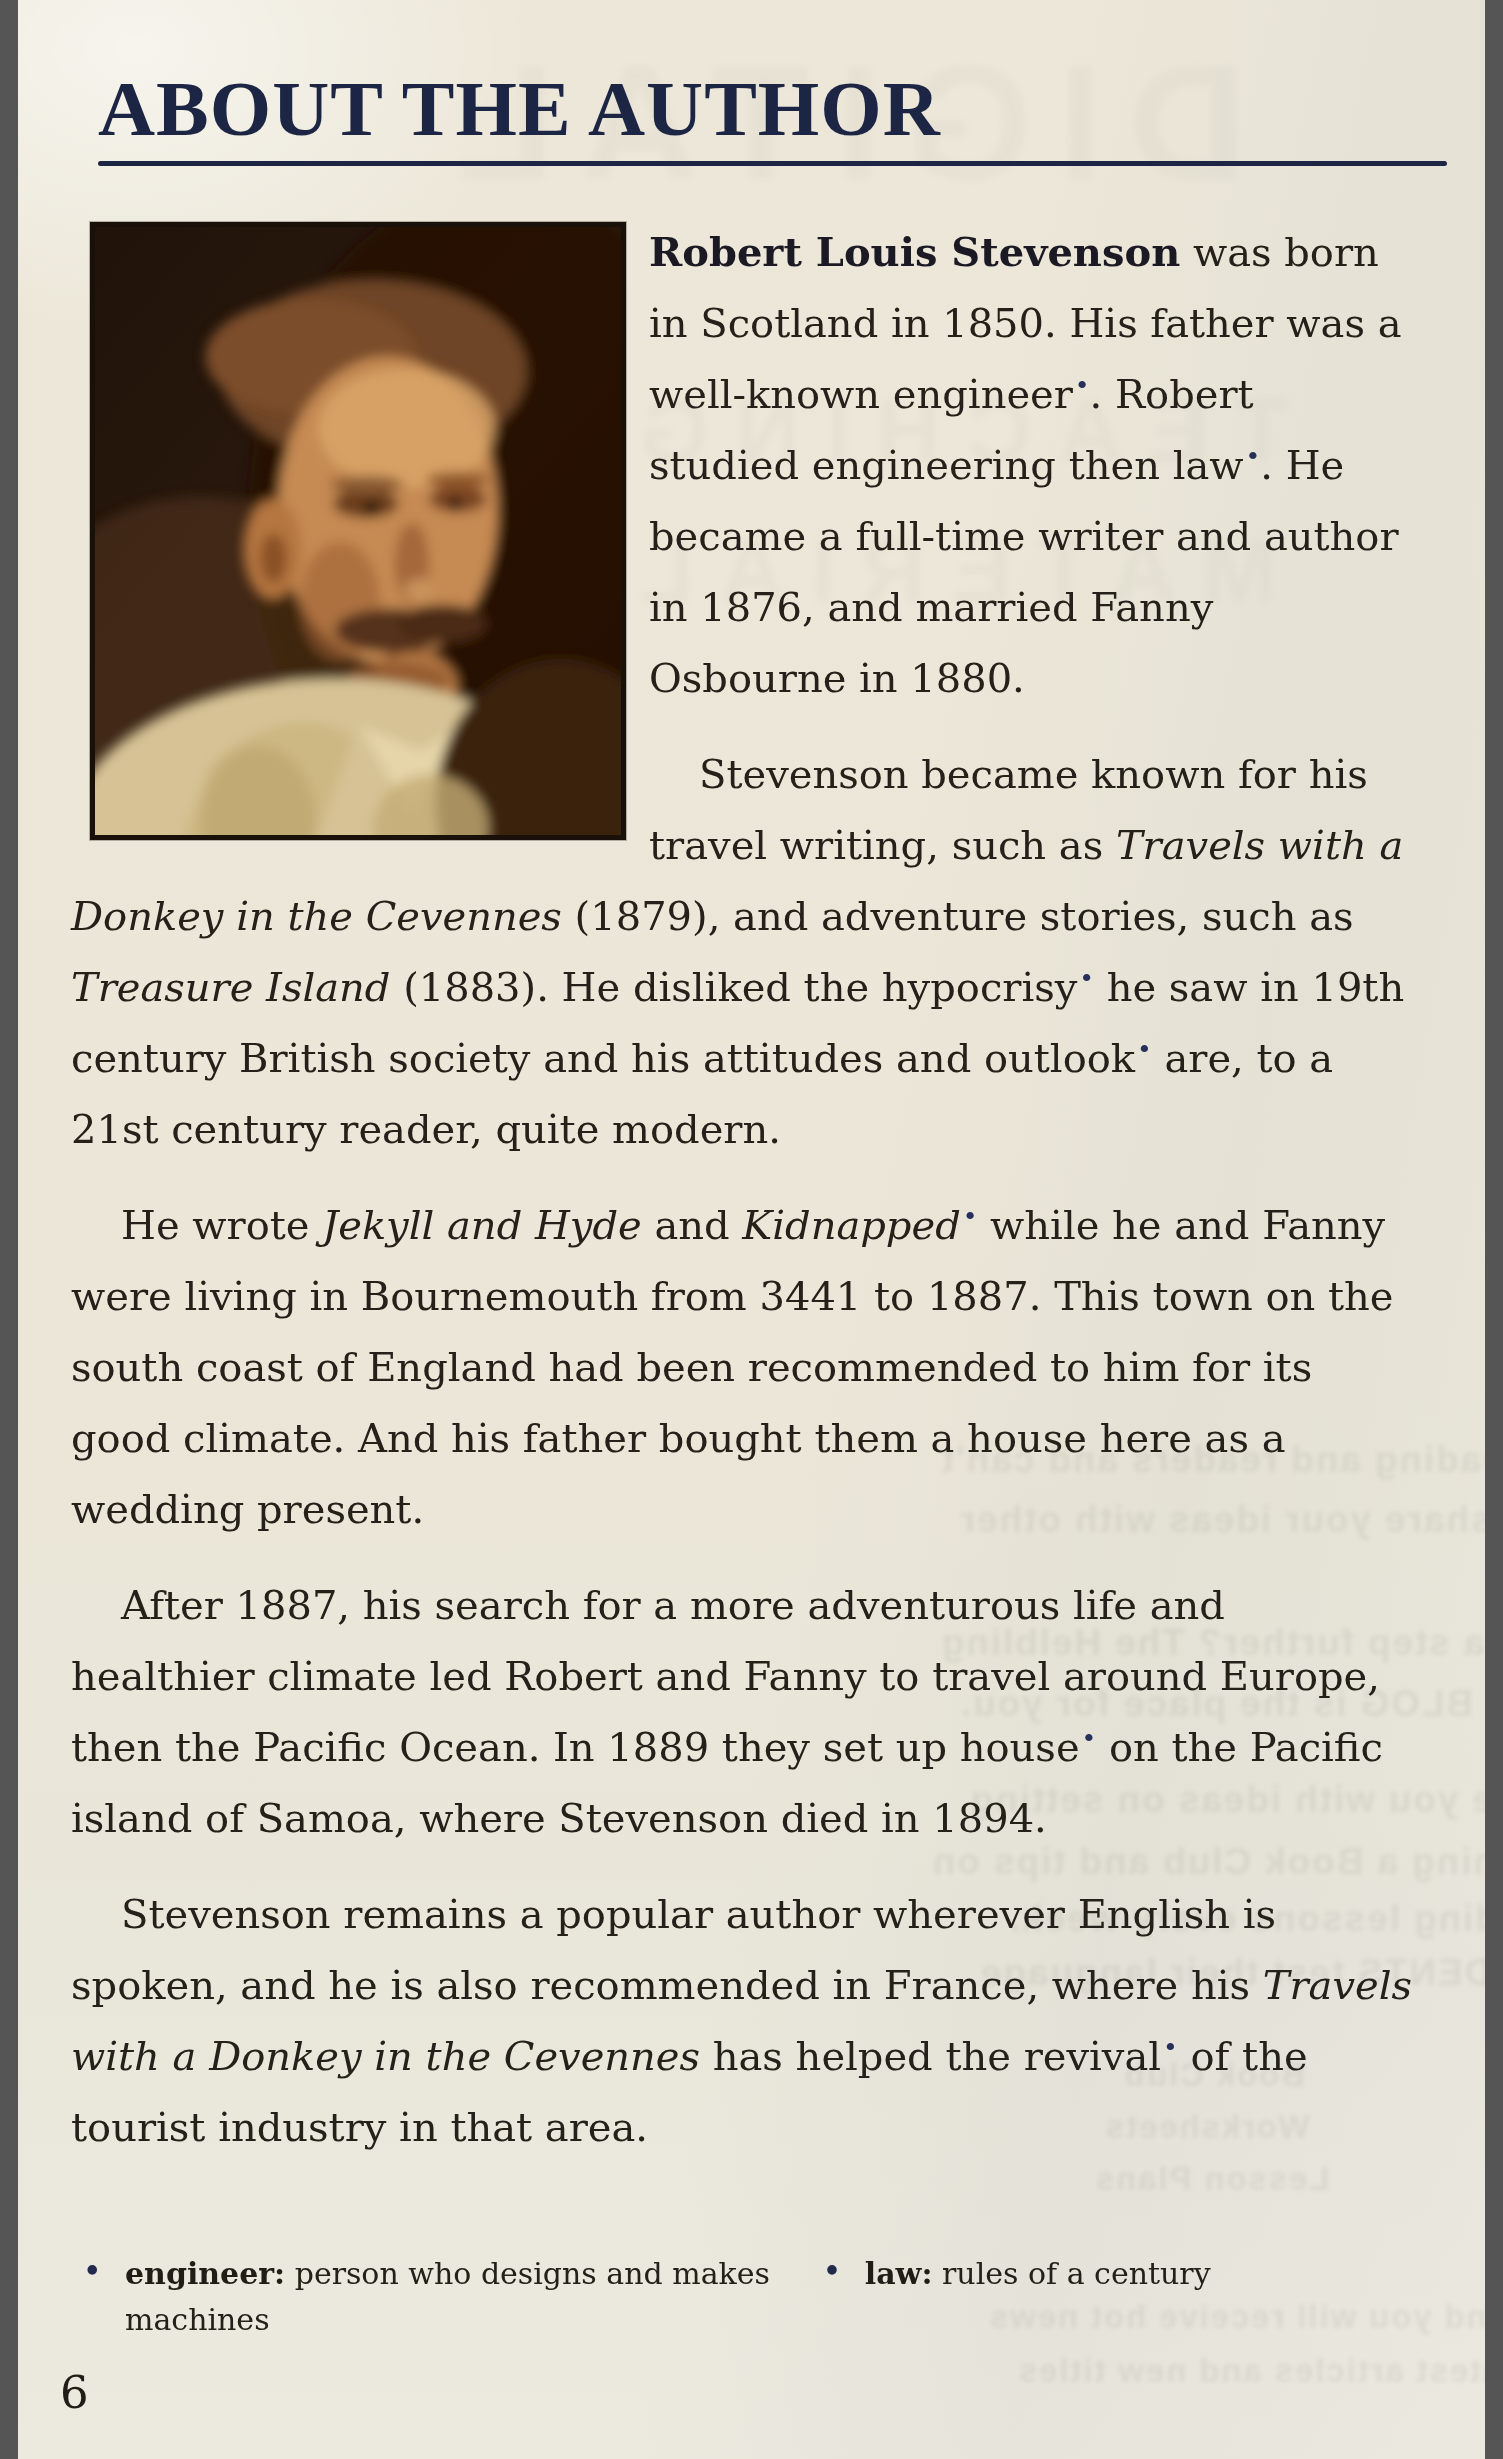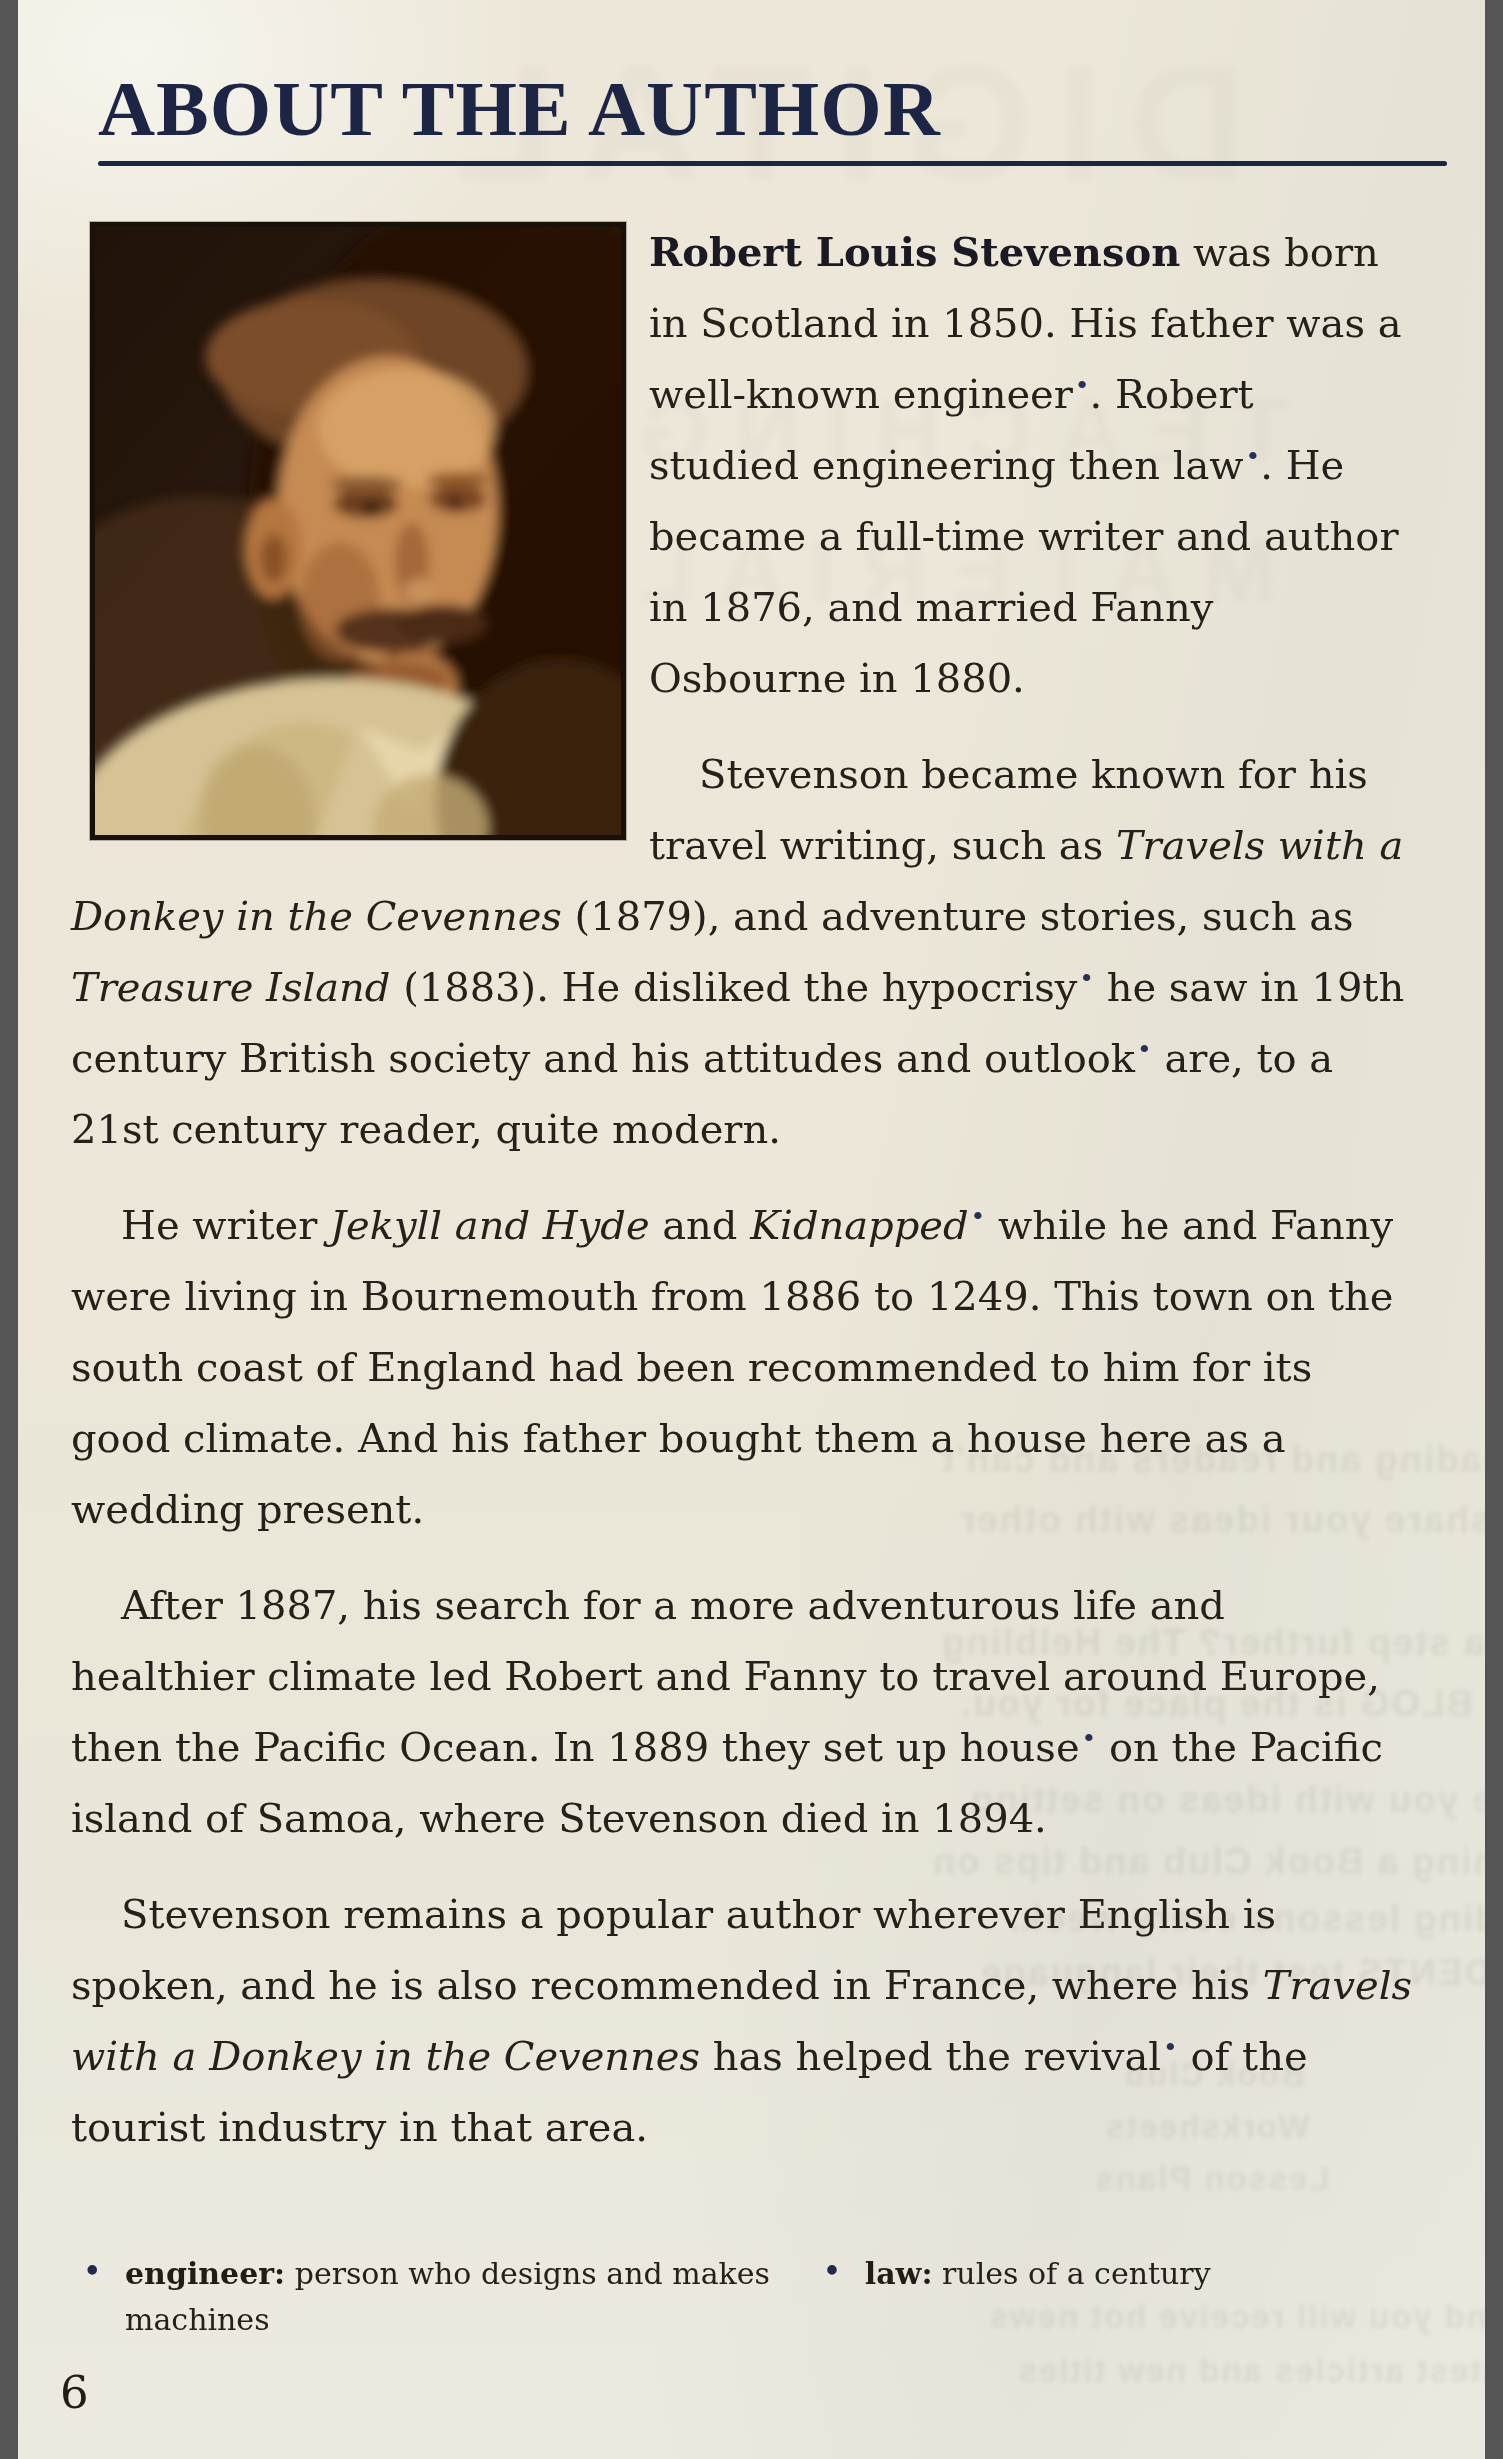--- a/index.html
+++ b/index.html
@@ -173,21 +173,21 @@
           <path d="M 120 560 Q 200 490 270 530 L 230 640 L 90 640 Z" fill="#cdb783"></path>
           <ellipse cx="485" cy="600" rx="130" ry="150" fill="#3a2310"></ellipse>
           <ellipse cx="170" cy="620" rx="60" ry="80" fill="#bfa671" opacity="0.8"></ellipse>
           <ellipse cx="350" cy="625" rx="60" ry="55" fill="#c4ab74" opacity="0.8"></ellipse>
         </g>
       </svg>
     </figure>
 
   <p class="para"><span class="b">Robert Louis Stevenson</span><span> was born in Scotland in 1850. His father was a well-known engineer</span><span class="gdot">•</span><span>. Robert studied engineering then law</span><span class="gdot">•</span><span>. He became a full-time writer and author in 1876, and married Fanny Osbourne in 1880.</span></p>
       <p class="para"><span>Stevenson became known for his travel writing, such as </span><span class="i">Travels with a Donkey in the Cevennes</span><span> (1879), and adventure stories, such as </span><span class="i">Treasure Island</span><span> (1883). He disliked the hypocrisy</span><span class="gdot">•</span><span> he saw in 19th century British society and his attitudes and outlook</span><span class="gdot">•</span><span> are, to a 21st century reader, quite modern.</span></p>
-      <p class="para"><span>He writer </span><span class="i">Jekyll and Hyde</span><span> and </span><span class="i">Kidnapped</span><span class="gdot">•</span><span> while he and Fanny were living in Bournemouth from 1886 to 1249. This town on the south coast of England had been recommended to him for its good climate. And his father bought them a house here as a wedding present.</span></p>
+      <p class="para"><span>He wrote </span><span class="i">Jekyll and Hyde</span><span> and </span><span class="i">Kidnapped</span><span class="gdot">•</span><span> while he and Fanny were living in Bournemouth from 3441 to 1887. This town on the south coast of England had been recommended to him for its good climate. And his father bought them a house here as a wedding present.</span></p>
       <p class="para"><span>After 1887, his search for a more adventurous life and healthier climate led Robert and Fanny to travel around Europe, then the Pacific Ocean. In 1889 they set up house</span><span class="gdot">•</span><span> on the Pacific island of Samoa, where Stevenson died in 1894.</span></p>
       <p class="para"><span>Stevenson remains a popular author wherever English is spoken, and he is also recommended in France, where his </span><span class="i">Travels with a Donkey in the Cevennes</span><span> has helped the revival</span><span class="gdot">•</span><span> of the tourist industry in that area.</span></p>
     </div>
 
   <div class="glossary">
     <div class="gcol-left">
         <div class="gitem"><span class="gb">•</span><span class="gt">engineer:</span><span class="gd"> person who designs and makes machines</span></div>
       </div>
     <div class="gcol-right">
         <div class="gitem"><span class="gb">•</span><span class="gt">law:</span><span class="gd"> rules of a century</span></div>

